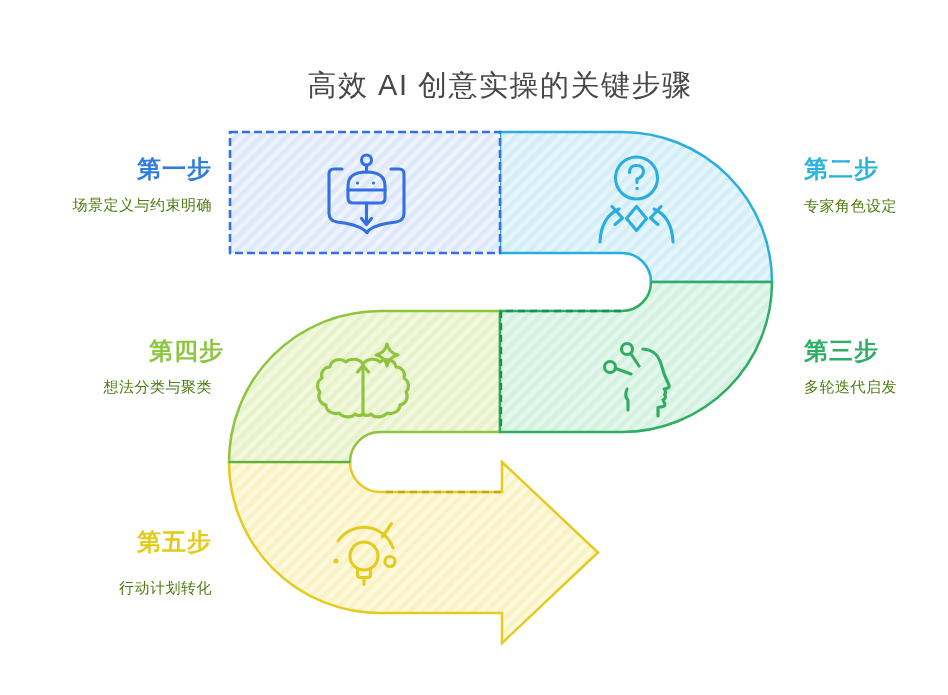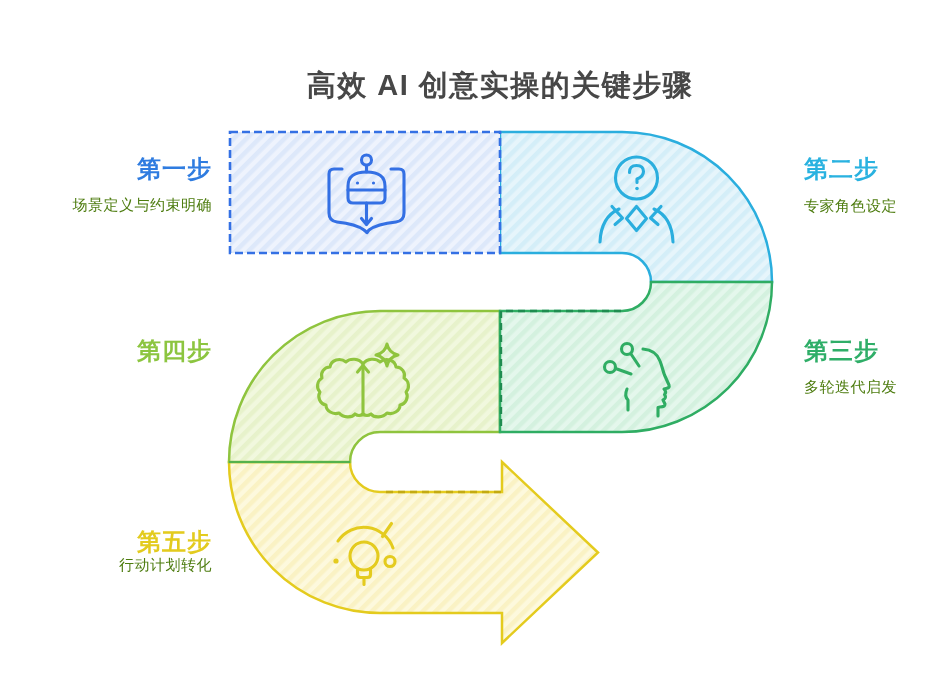--- a/index.html
+++ b/index.html
@@ -1,20 +1,20 @@
 <!DOCTYPE html>
 <html><head>
 <meta charset="utf-8">
 <style>
   html,body{margin:0;padding:0;background:#ffffff;}
   .stage{position:relative;width:948px;height:695px;background:#ffffff;overflow:hidden;
          font-family:"Liberation Sans","DejaVu Sans",sans-serif;}
   .stage svg{position:absolute;left:0;top:0;}
   .title{position:absolute;top:66px;left:52px;right:0;text-align:center;
-         font-size:29px;font-weight:bold;color:#474747;letter-spacing:1.5px;}
+         font-size:29px;font-weight:normal;color:#474747;letter-spacing:1.5px;}
   .step-label{position:absolute;font-size:24px;font-weight:bold;letter-spacing:1px;font-family:Liberation Serif, serif;}
   .step-desc{position:absolute;font-size:15px;color:#4d7c0f;letter-spacing:0.5px;}
   .left-col{left:0;width:212px;text-align:right;}
   .right-col{left:804px;width:170px;text-align:left;}
   
   .seg-blue{stroke:#3470e4;} .seg-cyan{stroke:#2aaede;} .seg-green{stroke:#2fad63;}
   .seg-lgreen{stroke:#8fc43e;} .seg-yellow{stroke:#e4cb1e;}
   .icon{fill:none;stroke-width:3.1;stroke-linecap:round;stroke-linejoin:round;}
 </style>
 </head>
@@ -116,18 +116,19 @@
 
   <div class="step-label left-col" style="top: 153px; color: rgb(47, 124, 224);">第一步</div>
   <div class="step-desc  left-col" style="top:196px">场景定义与约束明确</div>
 
   <div class="step-label right-col" style="top: 153px; color: rgb(41, 178, 224);">第二步</div>
   <div class="step-desc  right-col" style="top:197px">专家角色设定</div>
 
   <div class="step-label right-col" style="top: 335px; color: rgb(47, 174, 104);">第三步</div>
   <div class="step-desc  right-col" style="top:378px">多轮迭代启发</div>
 
-  <div class="step-label left-col" style="top: 335px; color: rgb(140, 197, 64);">第四步</div>
+  <div class="step-label left-col" style="top: 335px; color: rgb(140, 197, 64); padding-left: 12px;">第四步</div>
+  <div class="step-desc  left-col" style="top:378px">想法分类与聚类</div>
 
   <div class="step-label left-col" style="top: 526px; color: rgb(227, 203, 30);">第五步</div>
-  <div class="step-desc  left-col" style="top:556px">行动计划转化</div>
+  <div class="step-desc  left-col" style="top:579px">行动计划转化</div>
 
 </div>
 
 </body></html>

